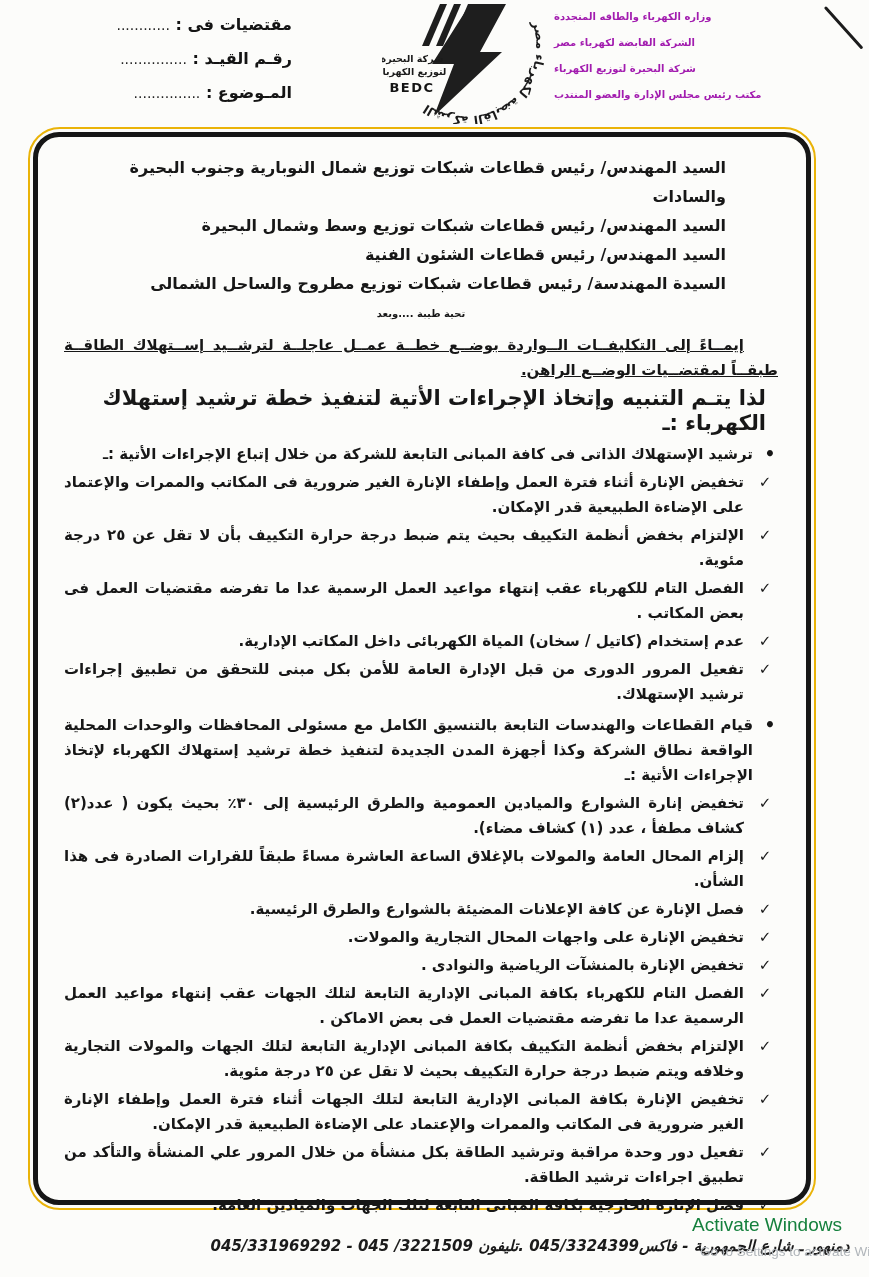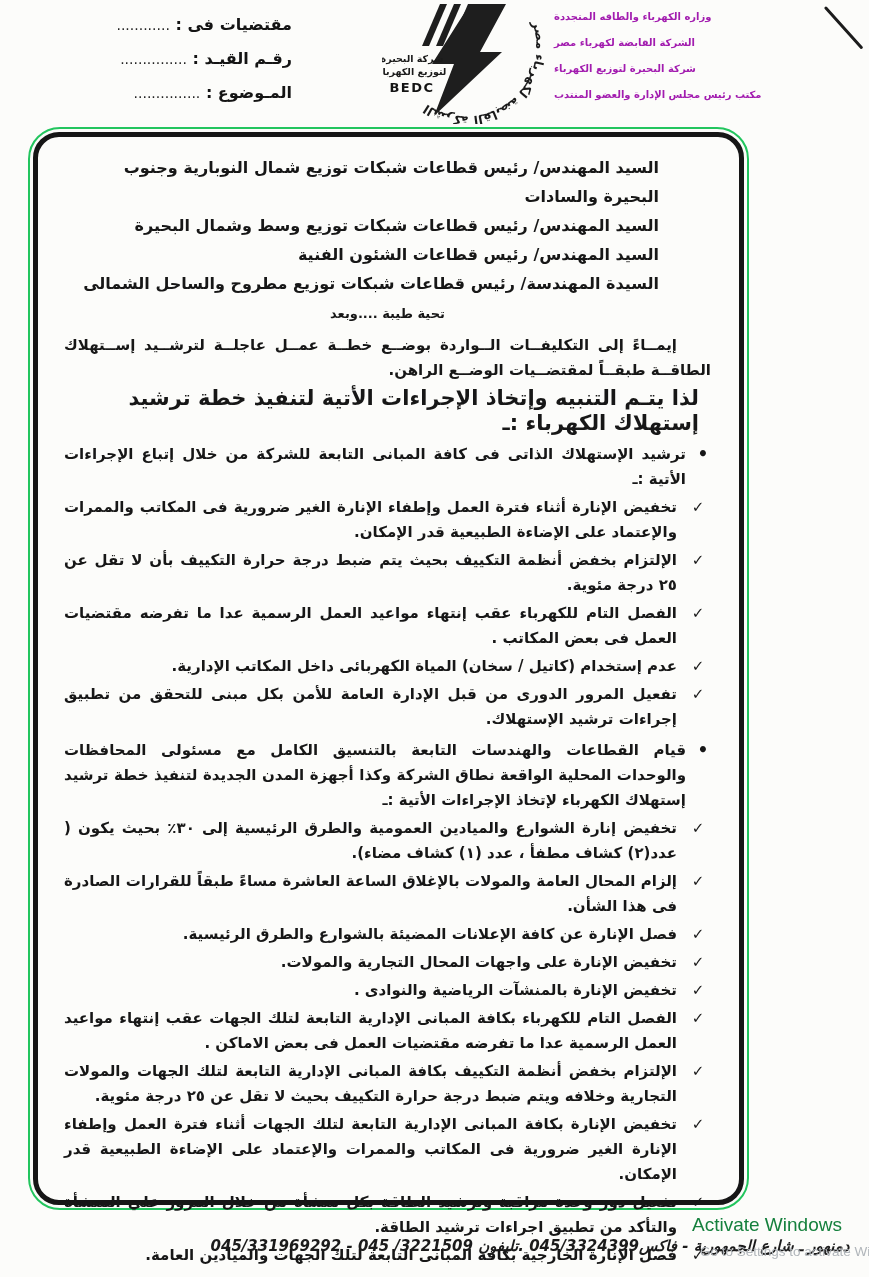--- a/index.html
+++ b/index.html
@@ -21,34 +21,34 @@
     font-size:16px;line-height:33px;color:#141414;
   }
   .hdr-left .dots{font-weight:normal;letter-spacing:1px;font-size:14px;color:#222;}
   .logo-wrap{position:absolute;top:0;left:382px;width:180px;height:124px;}
   .corner-stroke{
     position:absolute;top:6px;left:826px;width:56px;height:3px;
     background:#1c1c1c;transform:rotate(48deg);transform-origin:left top;border-radius:2px;
   }
   
   .letter-outer{
-    position:absolute;top:127px;left:28px;width:721px;height:1083px;
-    border:2px solid #22c55e;border-radius:32px;padding:3px;
+    position:absolute;top:127px;left:28px;width:788px;height:1083px;
+    border:2px solid #eab308;border-radius:32px;padding:3px;
     box-sizing:border-box;background:#fcfcfa;
   }
   .letter-box{
     width:100%;height:100%;box-sizing:border-box;
     border:5px solid #161616;border-radius:26px;
     padding:16px 28px 6px 26px;
     direction:rtl;font-size:15px;line-height:25px;font-weight:bold;color:#171717;
   }
   .addressees{padding-right:52px;font-size:16px;line-height:29px;}
-  .greeting{text-align:center;margin-top:3px;font-size:13px;}
+  .greeting{text-align:center;margin-top:3px;font-size:10px;}
   .intro{margin-top:7px;text-align:justify;}
-  .intro-first{display:block;text-indent:34px;}
+  .intro-first{display:block;text-indent:34px;text-decoration:underline;}
   .directive{margin-top:3px;margin-right:12px;font-size:21px;}
   .section{margin-top:6px;}
   .bullet-line{display:flex;gap:9px;}
   .bullet-mark{flex:none;width:16px;text-align:center;font-size:17px;}
   .bullet-text{flex:1;text-align:justify;}
   .check-item{display:flex;gap:8px;margin-top:3px;}
   .check-mark{flex:none;width:26px;text-align:center;font-size:15px;font-weight:normal;}
   .check-text{flex:1;text-align:justify;}
   
   .footer-line{

